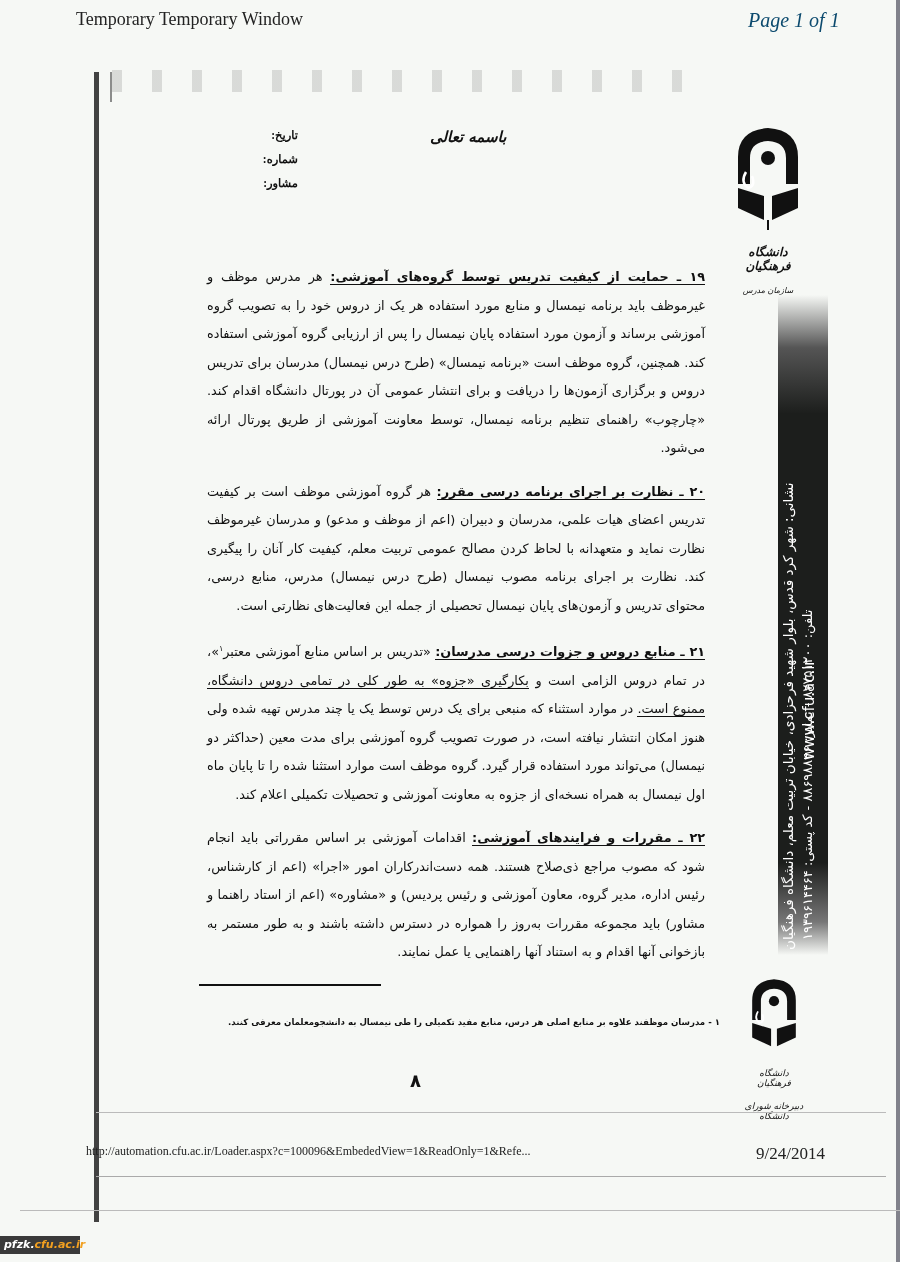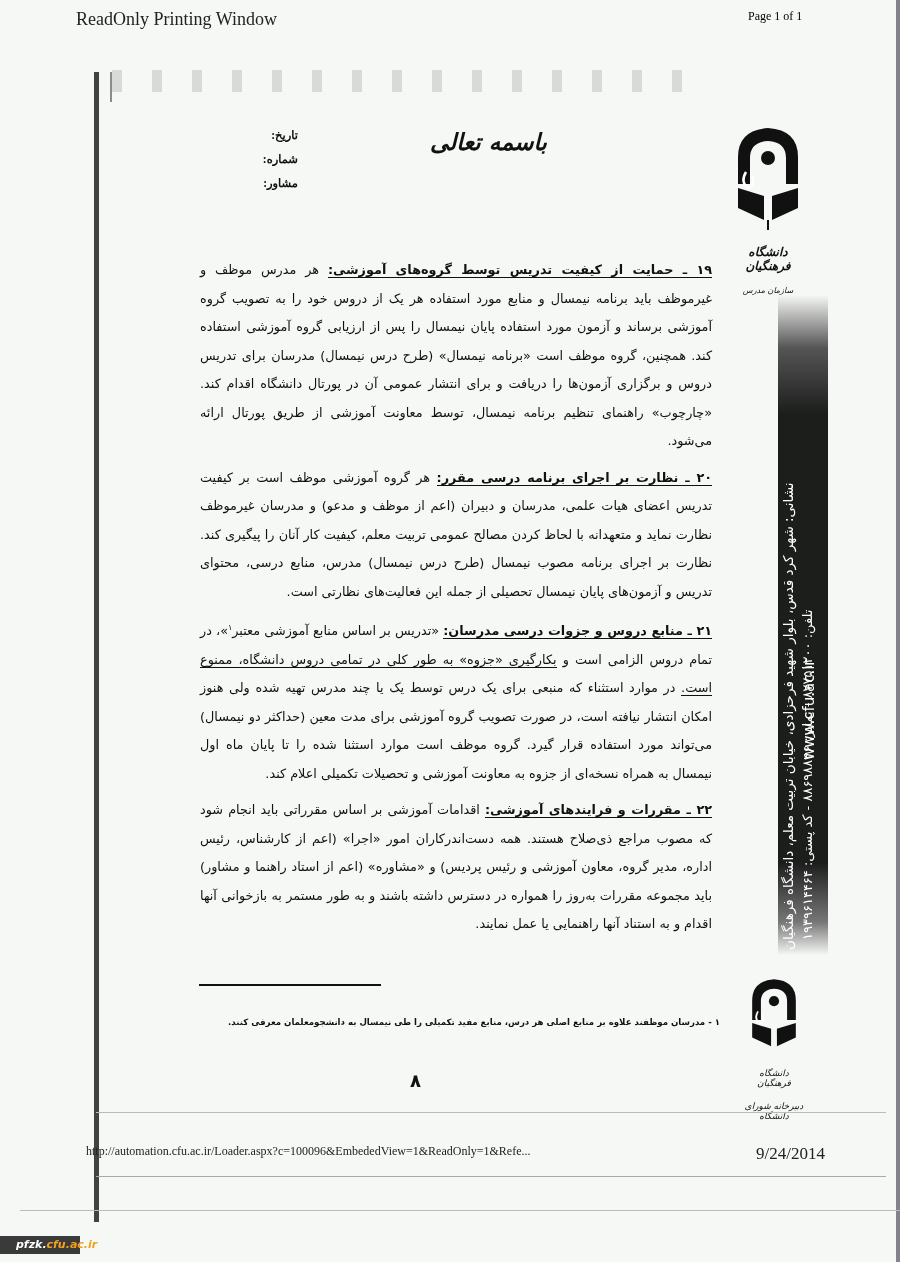--- a/index.html
+++ b/index.html
@@ -3,21 +3,21 @@
 <meta charset="utf-8">
 <style>
   html, body { margin:0; padding:0; }
   body {
     width:900px; height:1262px; position:relative; overflow:hidden;
     background:#f6f8f5;
     font-family:"DejaVu Serif", serif;
   }
   .topbar { position:absolute; left:0; top:0; width:900px; height:40px; }
   .win-title { position:absolute; left:76px; top:9px; font-family:"Liberation Serif", serif; font-size:18px; color:#222; }
-  .page-num { position:absolute; left:748px; top:9px; font-family:"Liberation Serif", serif; font-size:12px; color:#000000; }
+  .page-num { position:absolute; left:748px; top:9px; font-family:"Liberation Serif", serif; font-size:20px; color:#0c4a6e;font-style:italic; }
 
   .scan-left { position:absolute; left:94px; top:72px; width:5px; height:1150px; background:#222; opacity:.85; }
   .scan-left2 { position:absolute; left:110px; top:72px; width:2px; height:30px; background:#444; opacity:.6; }
   .scan-top { position:absolute; left:112px; top:70px; width:600px; height:22px;
     background:repeating-linear-gradient(90deg, rgba(60,60,60,.45) 0 10px, transparent 10px 40px); opacity:.35; }
   .right-edge { position:absolute; left:896px; top:0; width:4px; height:1262px; background:#334; opacity:.6; }
 
   
   .banner { position:absolute; left:778px; top:295px; width:50px; height:660px;
     background:linear-gradient(180deg, #f6f8f5 0%, #555 8%, #1c1e1c 18%, #1c1e1c 86%, #777 95%, #f6f8f5 100%); }
@@ -27,49 +27,49 @@
   .vt1 { left:4px; top:650px; font-size:13.5px; }
   .vt2 { left:24px; top:640px; font-size:13px; }
   .vt3 { left:24px; top:460px; font-size:15px; direction:ltr; }
 
   .logo { position:absolute; }
   .logo svg { display:block; }
   .logo-caption { font-family:"DejaVu Serif", serif; text-align:center; color:#111; font-style:italic;margin-top:13px; }
 
   .header-fields { position:absolute; left:250px; top:123px; direction:rtl; text-align:right; width:48px;
     font-family:Liberation Serif, serif; font-weight:bold; font-size:11.5px; color:#111; line-height:24px; }
-  .bismillah { position:absolute; left:430px; top:128px; font-size:23px; font-weight:bold; font-style:italic; color:#111;text-align:center; }
+  .bismillah { position:absolute; left:430px; top:128px; font-size:15px; font-weight:bold; font-style:italic; color:#111;text-align:center; }
 
   .body-text { position:absolute; left:192px; top:248px; width:528px; direction:rtl; text-align:justify;
     font-family:"DejaVu Sans", sans-serif; font-size:12.8px; line-height:28.5px; color:#111; }
-  .body-text p { margin:8px; }
+  .body-text p { margin:15px; }
   .heading { font-weight:bold; border-bottom:1.3px solid #111; }
   .ul { border-bottom:1.3px solid #111; }
 
   .footnote-line { position:absolute; left:199px; top:984px; width:182px; height:1.5px; background:#111; }
   .footnote { position:absolute; left:200px; top:1017px; width:520px; direction:rtl; text-align:right;
     font-family:"DejaVu Sans", sans-serif; font-weight:bold; font-size:8.6px; color:#111; white-space:nowrap; overflow:hidden; }
   .page-footer-num { position:absolute; left:410px; top:1070px; font-family:"DejaVu Sans", sans-serif; font-weight:bold; font-size:18px; color:#111; }
 
   .sep1 { position:absolute; left:96px; top:1112px; width:790px; height:1px; background:#bbb; }
   .url-line { position:absolute; left:86px; top:1144px; font-family:"Liberation Serif", serif; font-size:12px; color:#222; }
   .date { position:absolute; left:756px; top:1144px; font-family:"Liberation Serif", serif; font-size:17px; color:#222; }
   .sep2 { position:absolute; left:96px; top:1176px; width:790px; height:1px; background:#aaa; }
   .sep3 { position:absolute; left:20px; top:1210px; width:880px; height:1px; background:#bbb; }
 
   .watermark { position:absolute; left:0; top:1236px; width:80px; height:18px; background:#3a3a3a;
-    font-family:"DejaVu Sans", sans-serif; font-weight:bold; font-style:italic; font-size:11px; line-height:18px; padding-left:16px; box-sizing:border-box; }
+    font-family:"DejaVu Sans", sans-serif; font-weight:bold; font-style:italic; font-size:11px; line-height:18px; padding-left:4px; box-sizing:border-box; }
   .watermark .wm-a { color:#fff; }
   .watermark .wm-b { color:#f2a020; }
 </style>
 </head>
 <body>
 
 <div class="topbar">
-  <span class="win-title">ReadOnly Printing Window</span>
+  <span class="win-title">Temporary Temporary Window</span>
   <span class="page-num">Page 1 of 1</span>
 </div>
 
 <div class="scan-left"></div>
 <div class="scan-left2"></div>
 <div class="scan-top"></div>
 <div class="right-edge"></div>
 
 <div class="logo" style="left:728px; top:122px; width:80px;">
   <svg width="80" height="110" viewBox="0 0 80 110">

